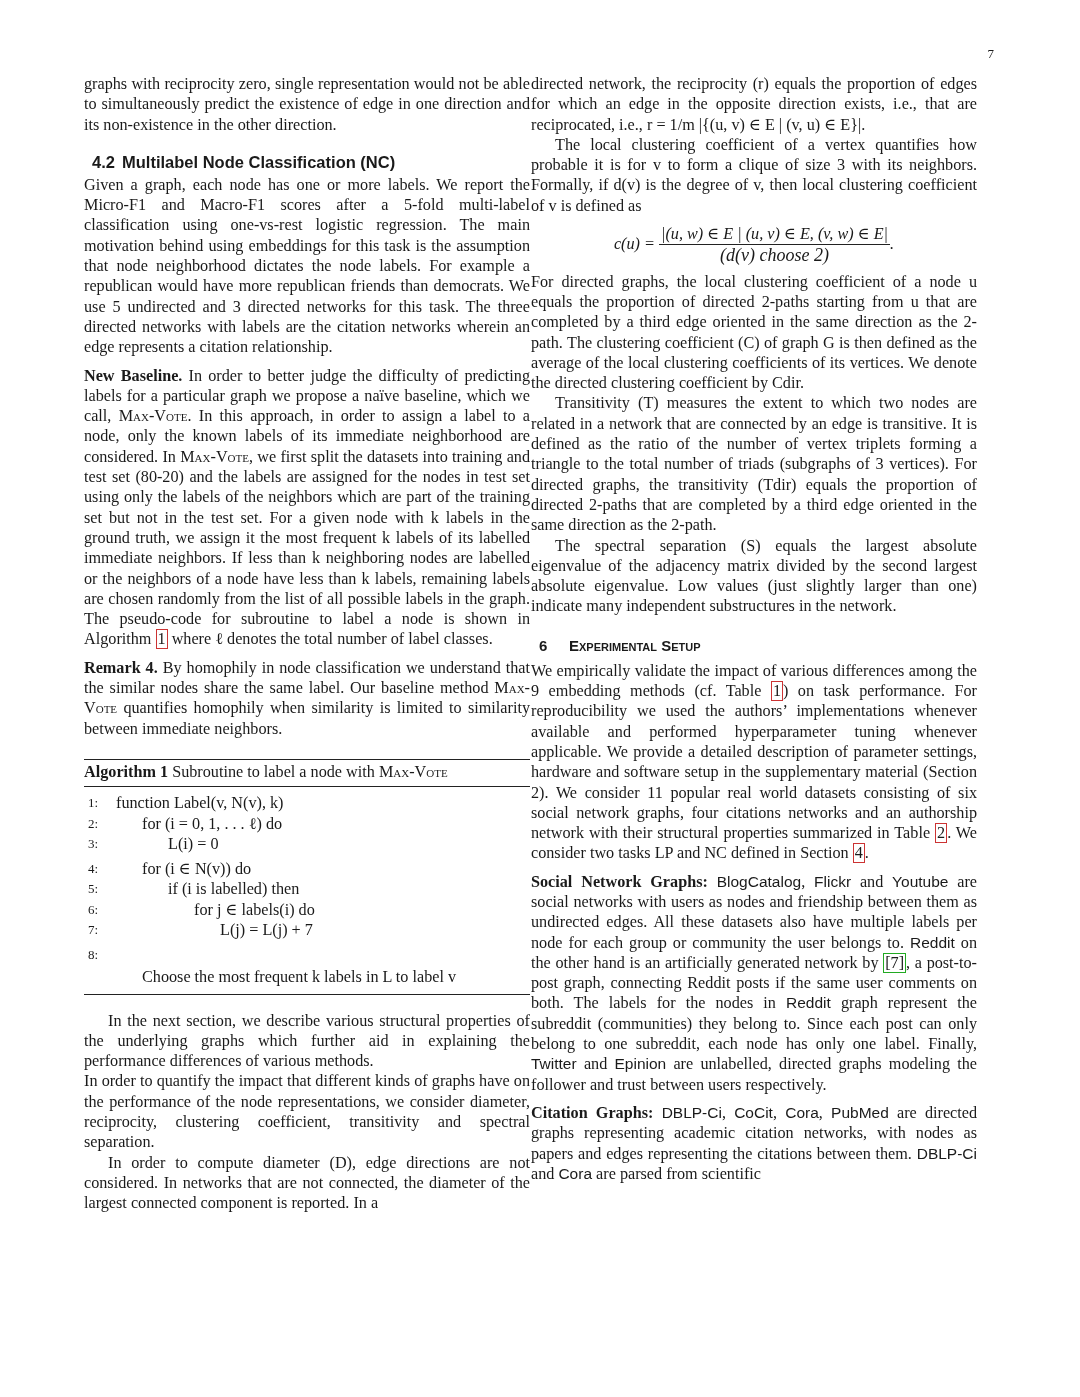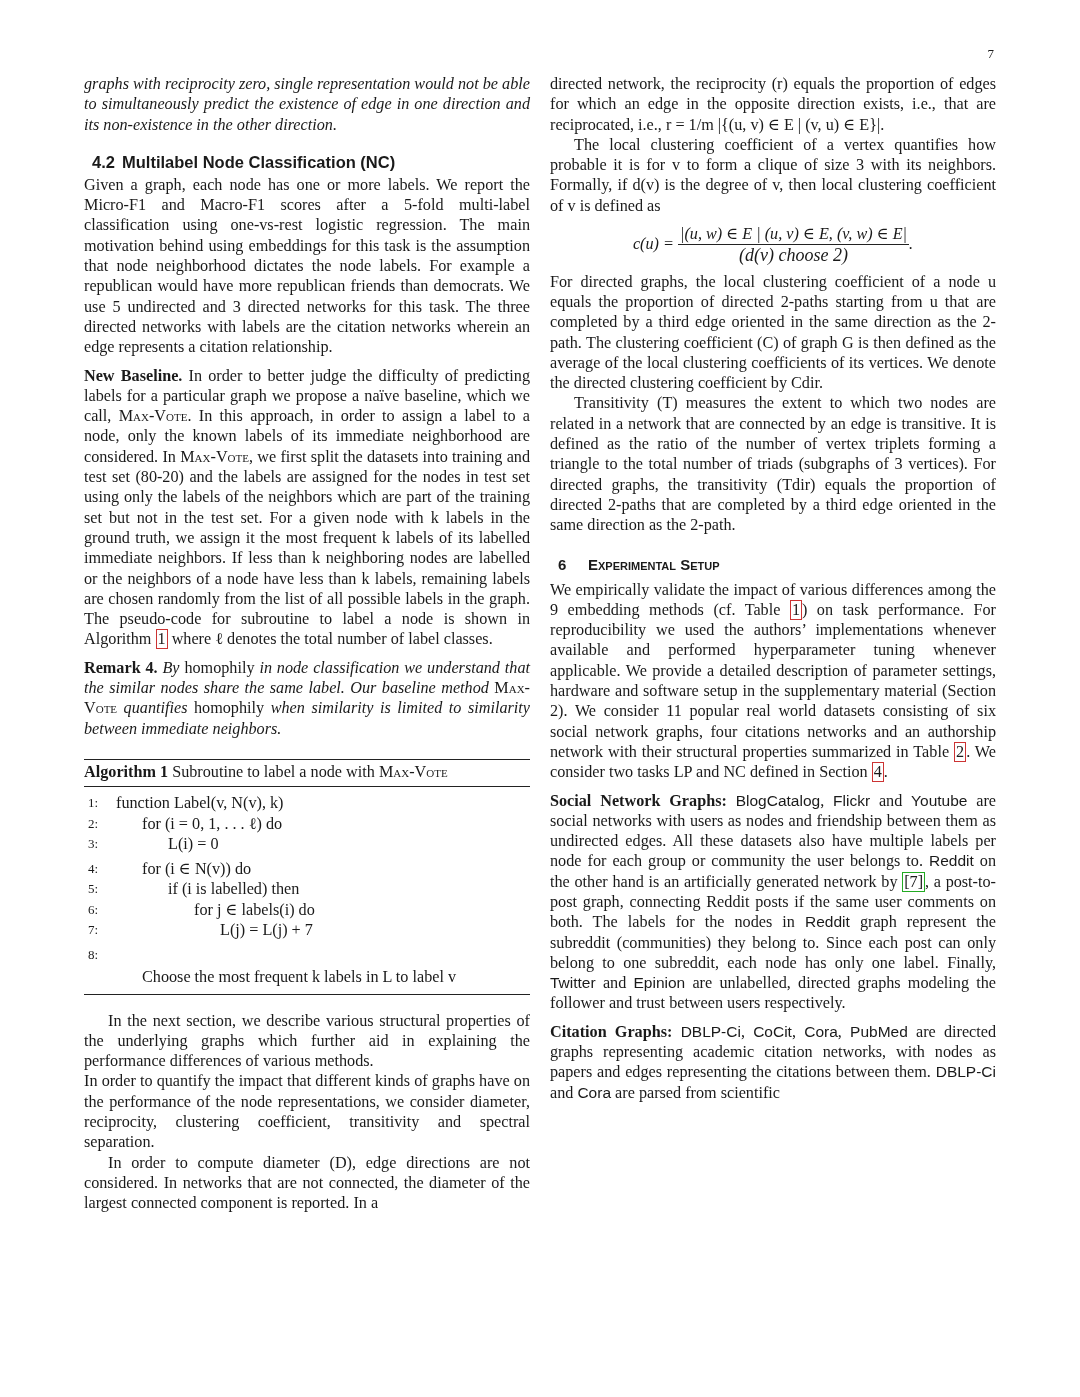--- a/index.html
+++ b/index.html
@@ -1,24 +1,24 @@
 <!DOCTYPE html>
 <html><head>
 <meta charset="utf-8">
 <style>
   html, body { margin:0; padding:0; background:#ffffff; }
   body { width:1080px; height:1397px; position:relative; overflow:hidden; color:#1a1a1a;
          font-family:"Liberation Serif","DejaVu Serif",serif; }
   .page-num { position:absolute; top:46px; right:86px; font-size:13px; }
   .col { position:absolute; top:74px; width:446px; font-size:16.2px; line-height:20.3px; text-align:justify; }
   .col.left { left:84px; }
-  .col.right { left:550px; }
+  .col.right { left:531px; }
   p { margin:0; }
   .indent { text-indent:24px; }
-  .italic { font-style:italic; }
+  .italic { }
   .sc { font-variant:small-caps; }
   h2 { font-family:"Liberation Sans","DejaVu Sans",sans-serif; font-weight:bold; font-size:16.5px; margin:8px; line-height:22px; }
   h2 .num { display:inline-block; width:30px; }
   .h-42 { margin-top:16px; margin-bottom:2px; }
   .h-5 { margin-top:22px; margin-bottom:4px; font-variant:small-caps; font-size:18px; }
   .h-6 { margin-top:18px; margin-bottom:4px; font-variant:small-caps; font-size:15px; }
   .para-gap { margin-top:8px; }
   .sans { font-family:"Liberation Sans","DejaVu Sans",sans-serif; font-size:15.5px; }
   .ref { border:1px solid #c33; padding:0 1px; }
   .ref.green { border-color:#2a2; }
@@ -99,20 +99,21 @@
   <div class="formula">
     <span>c(u) =</span>
     <span class="frac">
       <div class="n">|(u, w) ∈ E | (u, v) ∈ E, (v, w) ∈ E|</div>
       <div class="d">(d(v) choose 2)</div>
     </span><span>.</span>
   </div>
 
   <p>For directed graphs, the local clustering coefficient of a node u equals the proportion of directed 2-paths starting from u that are completed by a third edge oriented in the same direction as the 2-path. The clustering coefficient (C) of graph G is then defined as the average of the local clustering coefficients of its vertices. We denote the directed clustering coefficient by Cdir.</p>
   <p class="indent">Transitivity (T) measures the extent to which two nodes are related in a network that are connected by an edge is transitive. It is defined as the ratio of the number of vertex triplets forming a triangle to the total number of triads (subgraphs of 3 vertices). For directed graphs, the transitivity (Tdir) equals the proportion of directed 2-paths that are completed by a third edge oriented in the same direction as the 2-path.</p>
+  <p class="indent">The spectral separation (S) equals the largest absolute eigenvalue of the adjacency matrix divided by the second largest absolute eigenvalue. Low values (just slightly larger than one) indicate many independent substructures in the network.</p>
 
   <h2 class="h-6"><span class="num">6</span><span>Experimental Setup</span></h2>
   <p><span>We empirically validate the impact of various differences among the 9 embedding methods (cf. Table </span><span class="ref">1</span><span>) on task performance. For reproducibility we used the authors’ implementations whenever available and performed hyperparameter tuning whenever applicable. We provide a detailed description of parameter settings, hardware and software setup in the supplementary material (Section 2). We consider 11 popular real world datasets consisting of six social network graphs, four citations networks and an authorship network with their structural properties summarized in Table </span><span class="ref">2</span><span>. We consider two tasks LP and NC defined in Section </span><span class="ref">4</span><span>.</span></p>
 
   <p class="para-gap"><b>Social Network Graphs:</b> <span class="sans">BlogCatalog</span><span>, </span><span class="sans">Flickr</span><span> and </span><span class="sans">Youtube</span><span> are social networks with users as nodes and friendship between them as undirected edges. All these datasets also have multiple labels per node for each group or community the user belongs to. </span><span class="sans">Reddit</span><span> on the other hand is an artificially generated network by </span><span class="ref green">[7]</span><span>, a post-to-post graph, connecting Reddit posts if the same user comments on both. The labels for the nodes in </span><span class="sans">Reddit</span><span> graph represent the subreddit (communities) they belong to. Since each post can only belong to one subreddit, each node has only one label. Finally, </span><span class="sans">Twitter</span><span> and </span><span class="sans">Epinion</span><span> are unlabelled, directed graphs modeling the follower and trust between users respectively.</span></p>
 
   <p class="para-gap"><b>Citation Graphs:</b> <span class="sans">DBLP-Ci</span><span>, </span><span class="sans">CoCit</span><span>, </span><span class="sans">Cora</span><span>, </span><span class="sans">PubMed</span><span> are directed graphs representing academic citation networks, with nodes as papers and edges representing the citations between them. </span><span class="sans">DBLP-Ci</span><span> and </span><span class="sans">Cora</span><span> are parsed from scientific</span></p>
 </div>
 
 </body></html>

